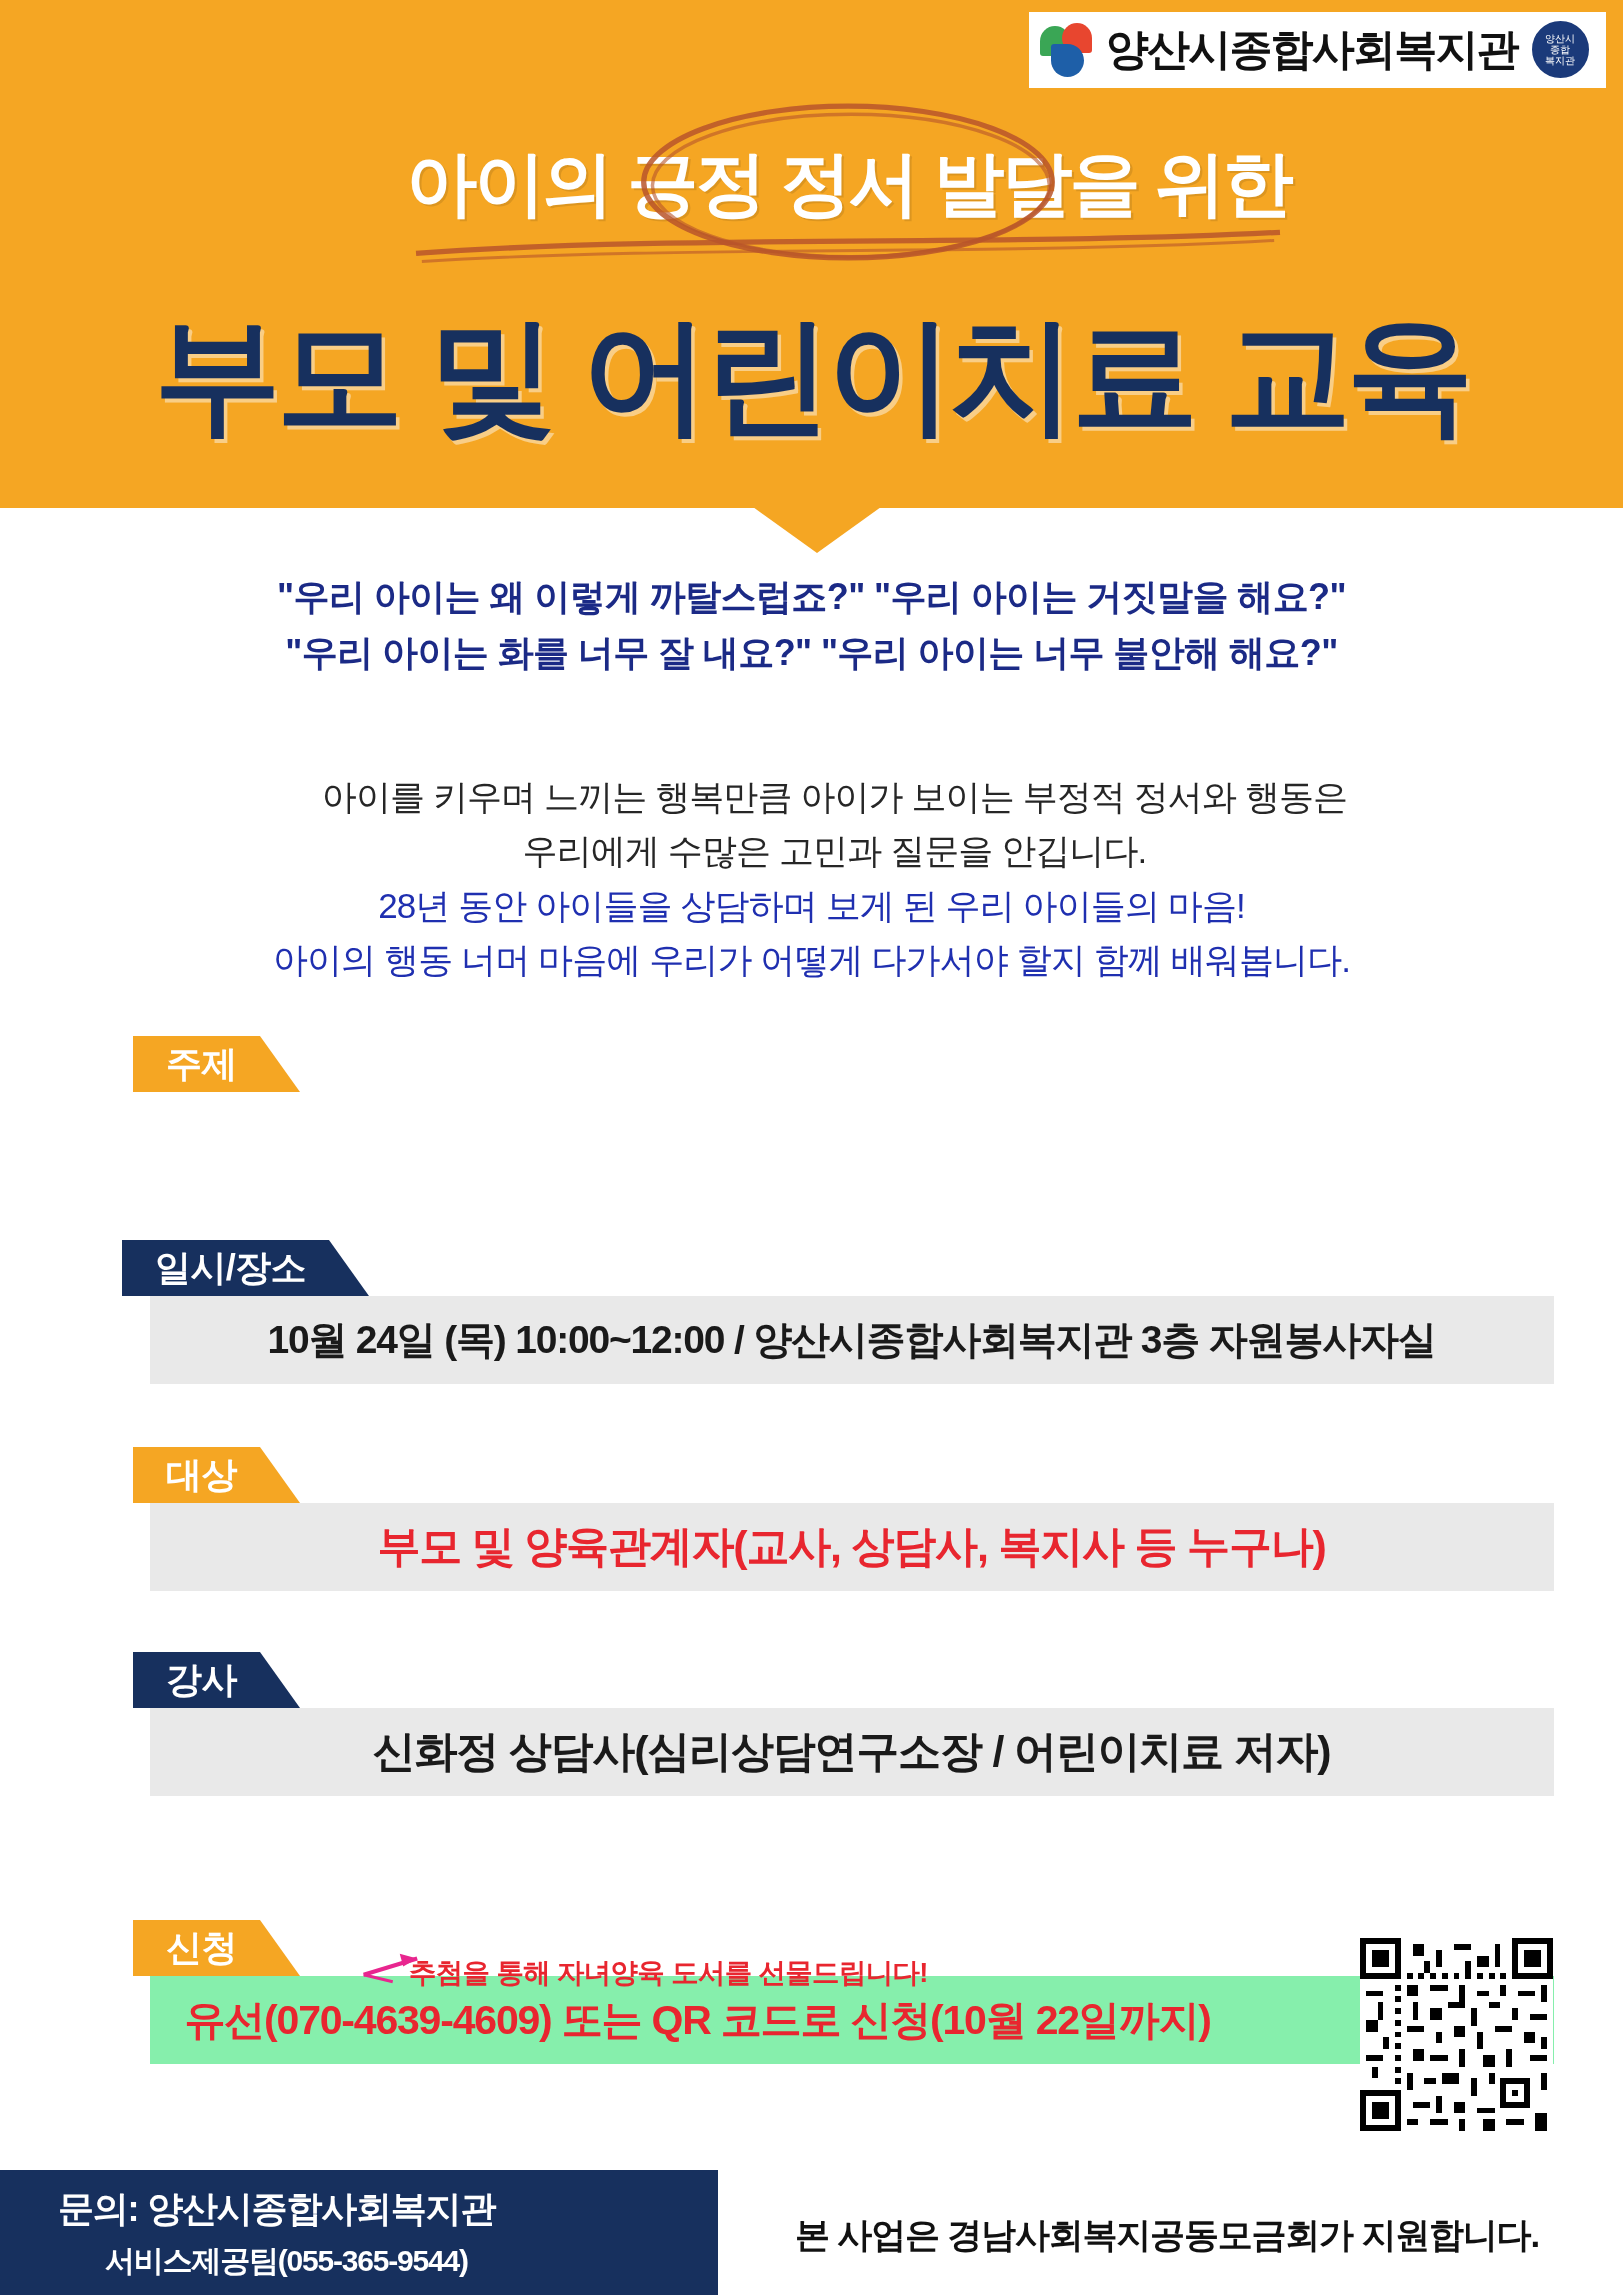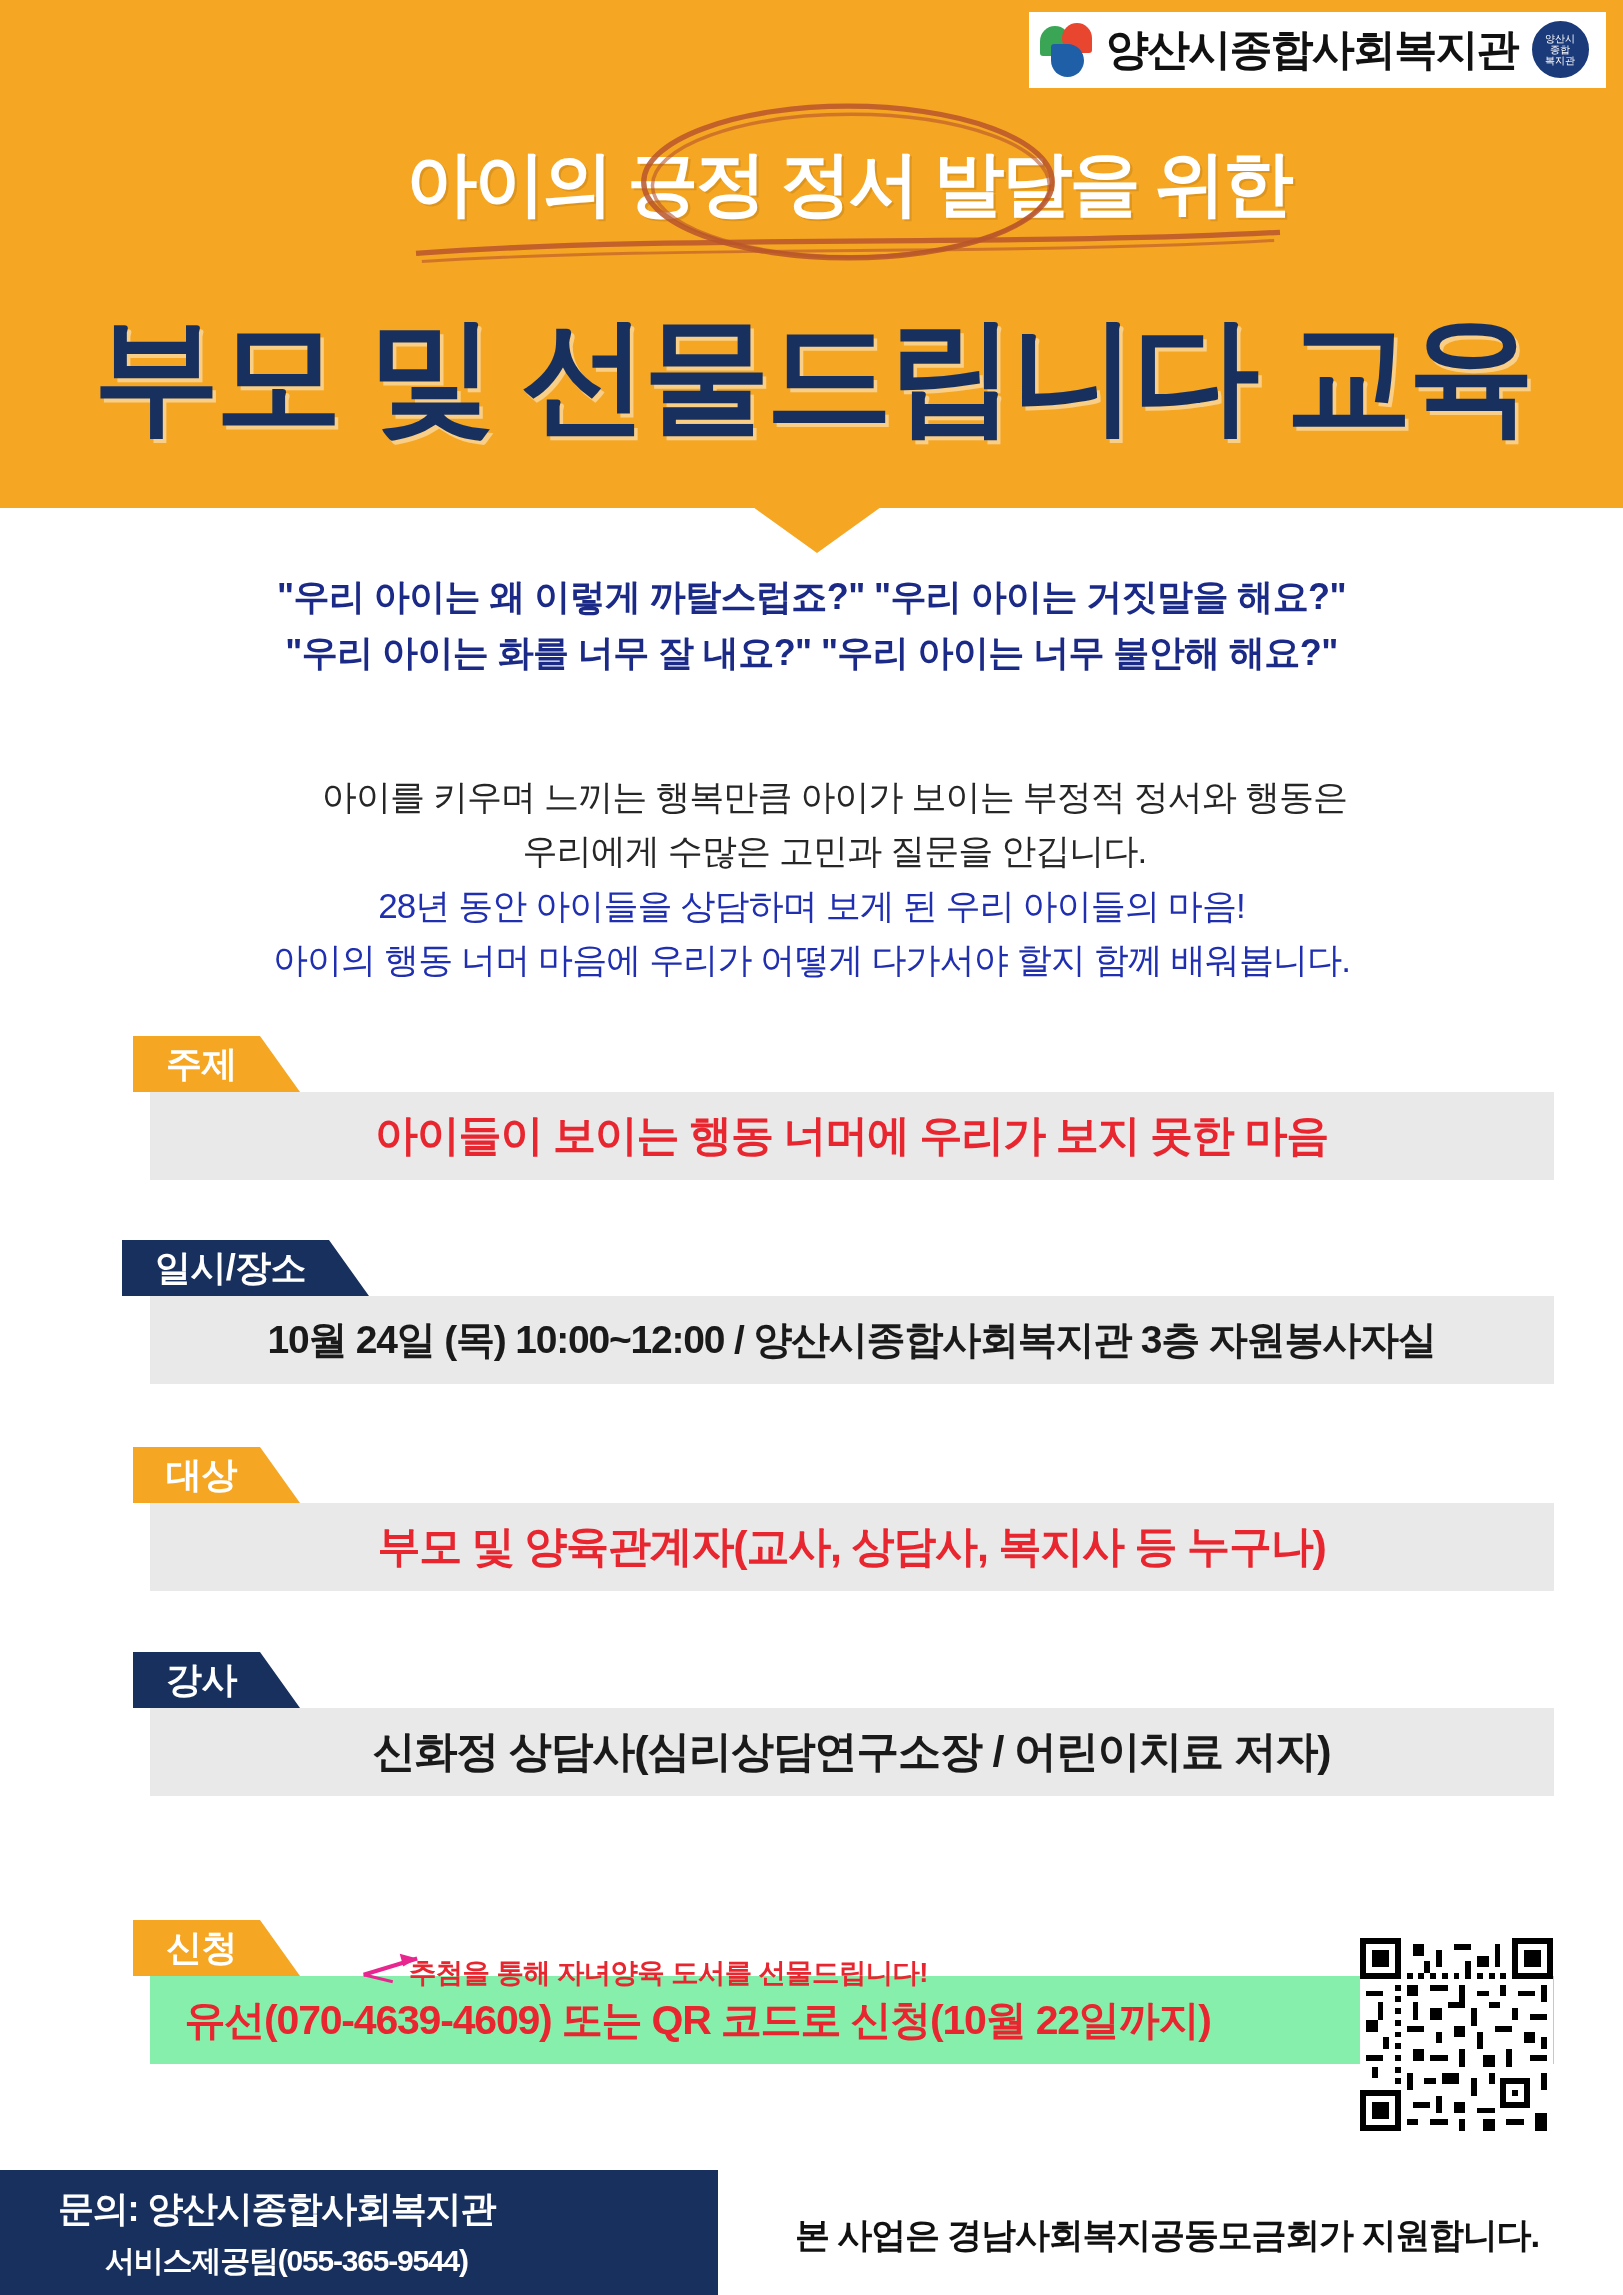--- a/index.html
+++ b/index.html
@@ -312,41 +312,38 @@
       <ellipse cx="800" cy="160" rx="350" ry="130" fill="none" stroke="#b8552a" stroke-width="9" opacity="0.85"></ellipse>
       <ellipse cx="805" cy="166" rx="340" ry="122" fill="none" stroke="#b8552a" stroke-width="6" opacity="0.6"></ellipse>
       <path d="M60 282 C 500 250, 1100 270, 1540 246" fill="none" stroke="#b8552a" stroke-width="9" opacity="0.85"></path>
       <path d="M70 296 C 520 268, 1090 286, 1530 260" fill="none" stroke="#b8552a" stroke-width="5" opacity="0.6"></path>
     </svg>
     <span>아이의 긍정 정서 발달을 위한</span>
   </span>
 </div>
 
 <div class="title-main-wrap">
-  <div class="title-main">부모 및 선물드립니다 교육</div>
+  <div class="title-main">부모 및 어린이치료 교육</div>
 </div>
 
 <div class="quotes">
   <div>"우리 아이는 왜 이렇게 까탈스럽죠?" "우리 아이는 거짓말을 해요?"</div>
   <div>"우리 아이는 화를 너무 잘 내요?"  "우리 아이는 너무 불안해 해요?"</div>
 </div>
 
 <div class="para">
   <div class="dark">아이를 키우며 느끼는 행복만큼 아이가 보이는 부정적 정서와 행동은</div>
   <div class="dark">우리에게 수많은 고민과 질문을 안깁니다.</div>
   <div class="blue">28년 동안 아이들을 상담하며 보게 된 우리 아이들의 마음!</div>
   <div class="blue">아이의 행동 너머 마음에 우리가 어떻게 다가서야 할지 함께 배워봅니다.</div>
 </div>
 
 <div class="section" style="top:1036px;">
   <div class="tag-row">
     <span class="tag orange">주제</span>
-  </div>
-  <div class="bar">
-    <span class="bar-text red">아이들이 보이는 행동 너머에 우리가 보지 못한 마음</span>
   </div>
 </div>
 
 <div class="section" style="top:1240px;">
   <div class="tag-row" style="margin-left:82px;">
     <span class="tag navy">일시/장소</span>
   </div>
   <div class="bar">
     <span class="bar-text ink" style="font-size:39px;">10월 24일 (목) 10:00~12:00 / 양산시종합사회복지관 3층 자원봉사자실</span>
   </div>

